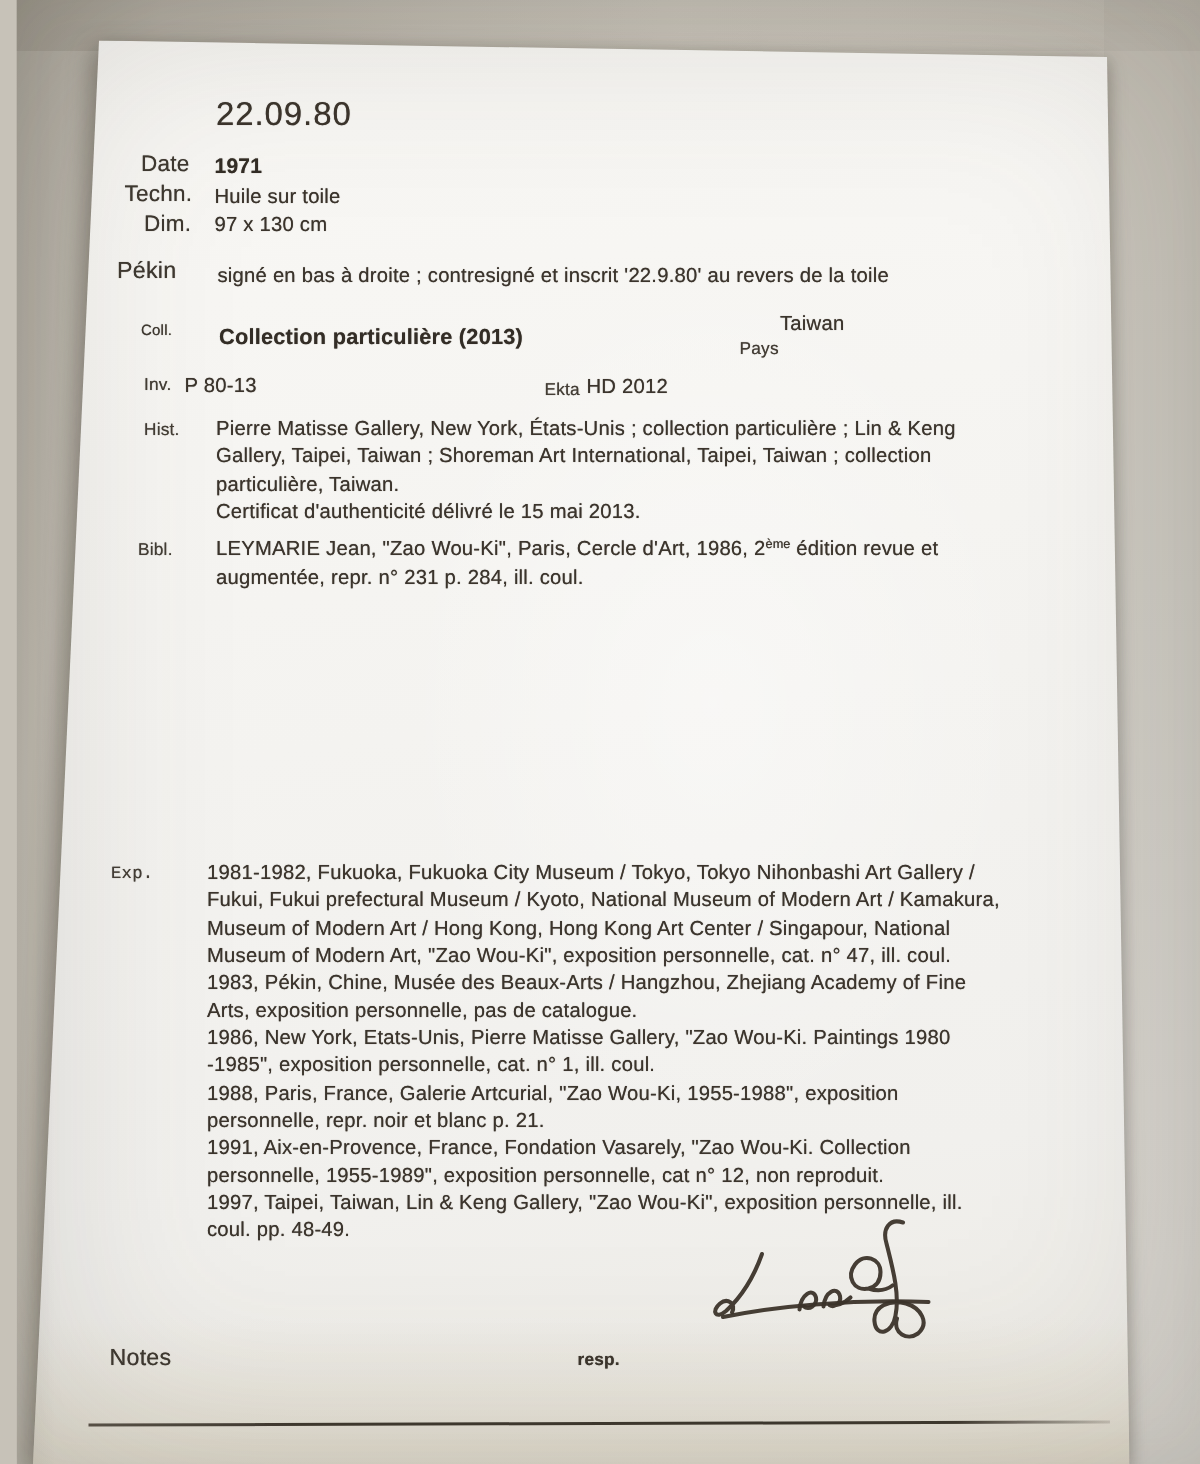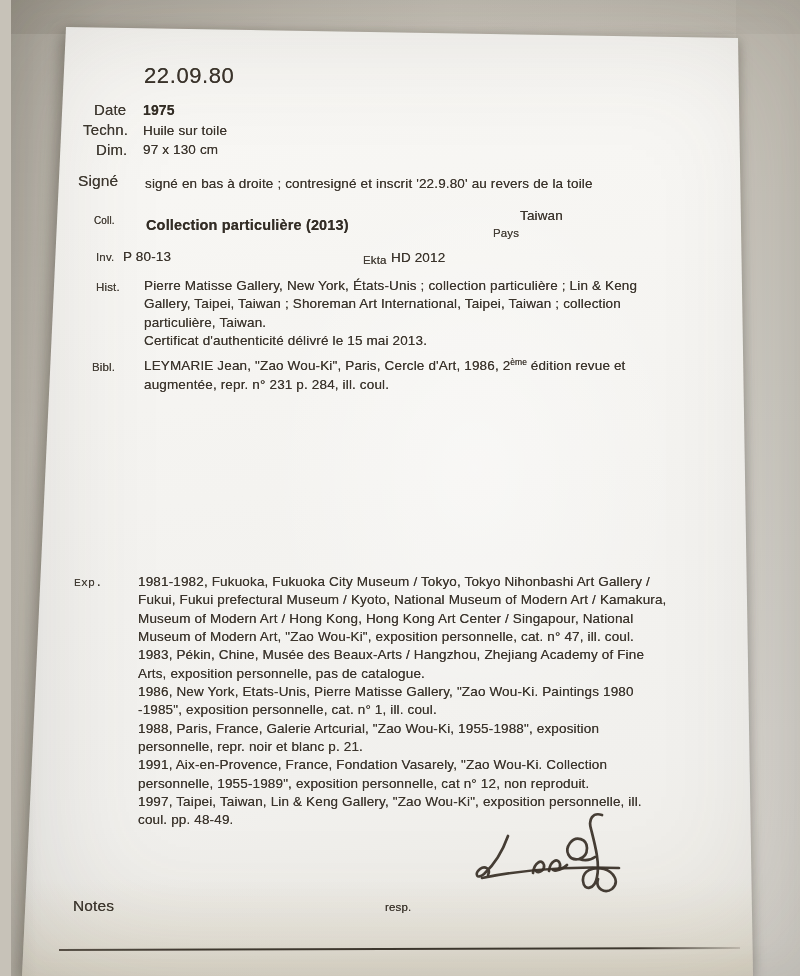--- a/index.html
+++ b/index.html
@@ -71,29 +71,29 @@
 <div class="photo">
   <div class="desk-right"></div>
   <div class="desk-top"></div>
 
   <div class="paper-wrap">
     <div class="paper">
 
       <div class="t title" style="left:133px;top:63px;">22.09.80</div>
 
       <div class="t lbl-lg" style="left:83px;top:101px;">Date</div>
-      <div class="t val-b" style="left:132px;top:102px;">1975</div>
+      <div class="t val-b" style="left:132px;top:102px;">1971</div>
 
       <div class="t lbl-lg" style="left:72px;top:121px;text-align:center;">Techn.</div>
       <div class="t val" style="left:132px;top:123px;">Huile sur toile</div>
 
       <div class="t lbl-lg" style="left:85px;top:141px;">Dim.</div>
       <div class="t val" style="left:132px;top:142px;">97 x 130 cm</div>
 
-      <div class="t lbl-lg" style="left:67px;top:172px;font-size:15.5px;">Signé</div>
+      <div class="t lbl-lg" style="left:67px;top:172px;font-size:15.5px;">Pékin</div>
       <div class="t val" style="left:134px;top:176px;">signé en bas à droite ; contresigné et inscrit '22.9.80' au revers de la toile</div>
 
       <div class="t lbl-lg" style="left:83px;top:215px;font-size:10px;">Coll.</div>
       <div class="t val-b" style="left:135px;top:217px;font-size:14.5px;">Collection particulière (2013)</div>
       <div class="t lbl-sm" style="left:482px;top:227px;">Pays</div>
       <div class="t val" style="left:509px;top:208px;">Taiwan</div>
 
       <div class="t lbl-sm" style="left:85px;top:251px;">Inv.</div>
       <div class="t val" style="left:112px;top:249px;">P 80-13</div>
       <div class="t lbl-sm" style="left:352px;top:254px;">Ekta</div>
@@ -133,20 +133,20 @@
 
       <svg class="sig" viewBox="0 0 178 92">
         <path d="M37,24 C32,38 24,52 13,62 C6,68 3,62 9,57 C14,53 20,57 17,63"></path>
         <path d="M11,66 C45,59 95,54 148,56"></path>
         <path d="M62,61 C63,51 71,46 73,53 C74,58 68,62 65,59 M78,59 C79,49 87,45 89,52 C90,57 85,60 82,58 C86,59 92,57 96,53"></path>
         <path d="M108,47 C98,49 93,39 99,31 C105,23 116,27 116,36 C116,43 112,46 108,47 C114,49 120,48 124,45"></path>
         <path d="M131,3 C122,0 117,7 120,17 C124,33 129,51 126,65 C124,77 113,80 112,69 C111,59 122,54 133,57 C143,60 149,70 141,77 C134,82 124,77 127,67"></path>
       </svg>
 
       <div class="t lbl-lg" style="left:62px;top:897px;font-size:15.5px;">Notes</div>
-      <div class="t" style="left:374px;top:901px;font-size:11.5px;font-weight:normal;text-align:right;">resp.</div>
+      <div class="t" style="left:374px;top:901px;font-size:11.5px;font-weight:bold;text-align:right;">resp.</div>
       <div class="rule"></div>
 
     </div>
   </div>
 
   <div class="vignette"></div>
 </div>
 
 </body></html>

